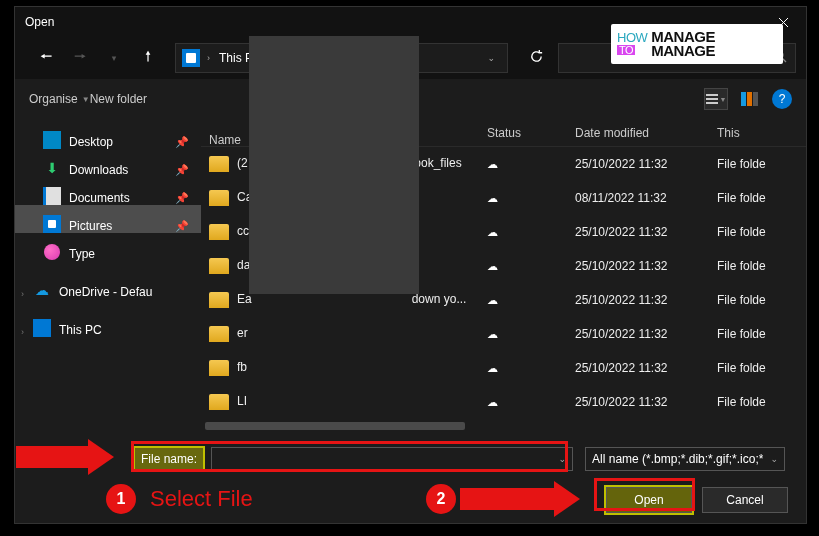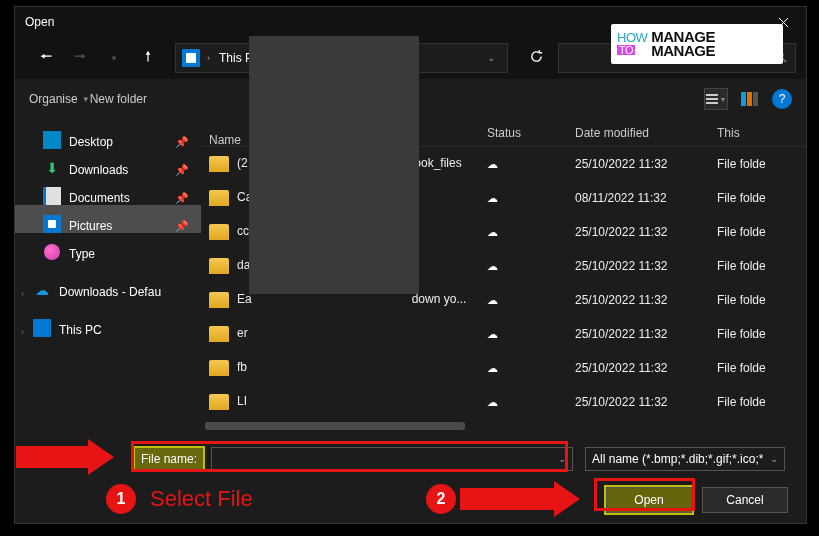--- a/index.html
+++ b/index.html
@@ -427,21 +427,21 @@
       <div class="sb-item">
         <span class="sb-icon">
             <span class="ico-music"></span>
           </span>
         <span>Type</span>
       </div>
       <div style="height:10px;"></div>
       <div class="sb-item root">
         <span class="sb-exp">›</span>
         <span class="sb-icon ico-onedrive">☁</span>
-        <span>Downloads - Defau</span>
+        <span>OneDrive - Defau</span>
       </div>
       <div style="height:10px;"></div>
       <div class="sb-item root">
         <span class="sb-exp">›</span>
         <span class="sb-icon ico-thispc"></span>
         <span>This PC</span>
       </div>
     </div>
 
     <div class="filelist">

